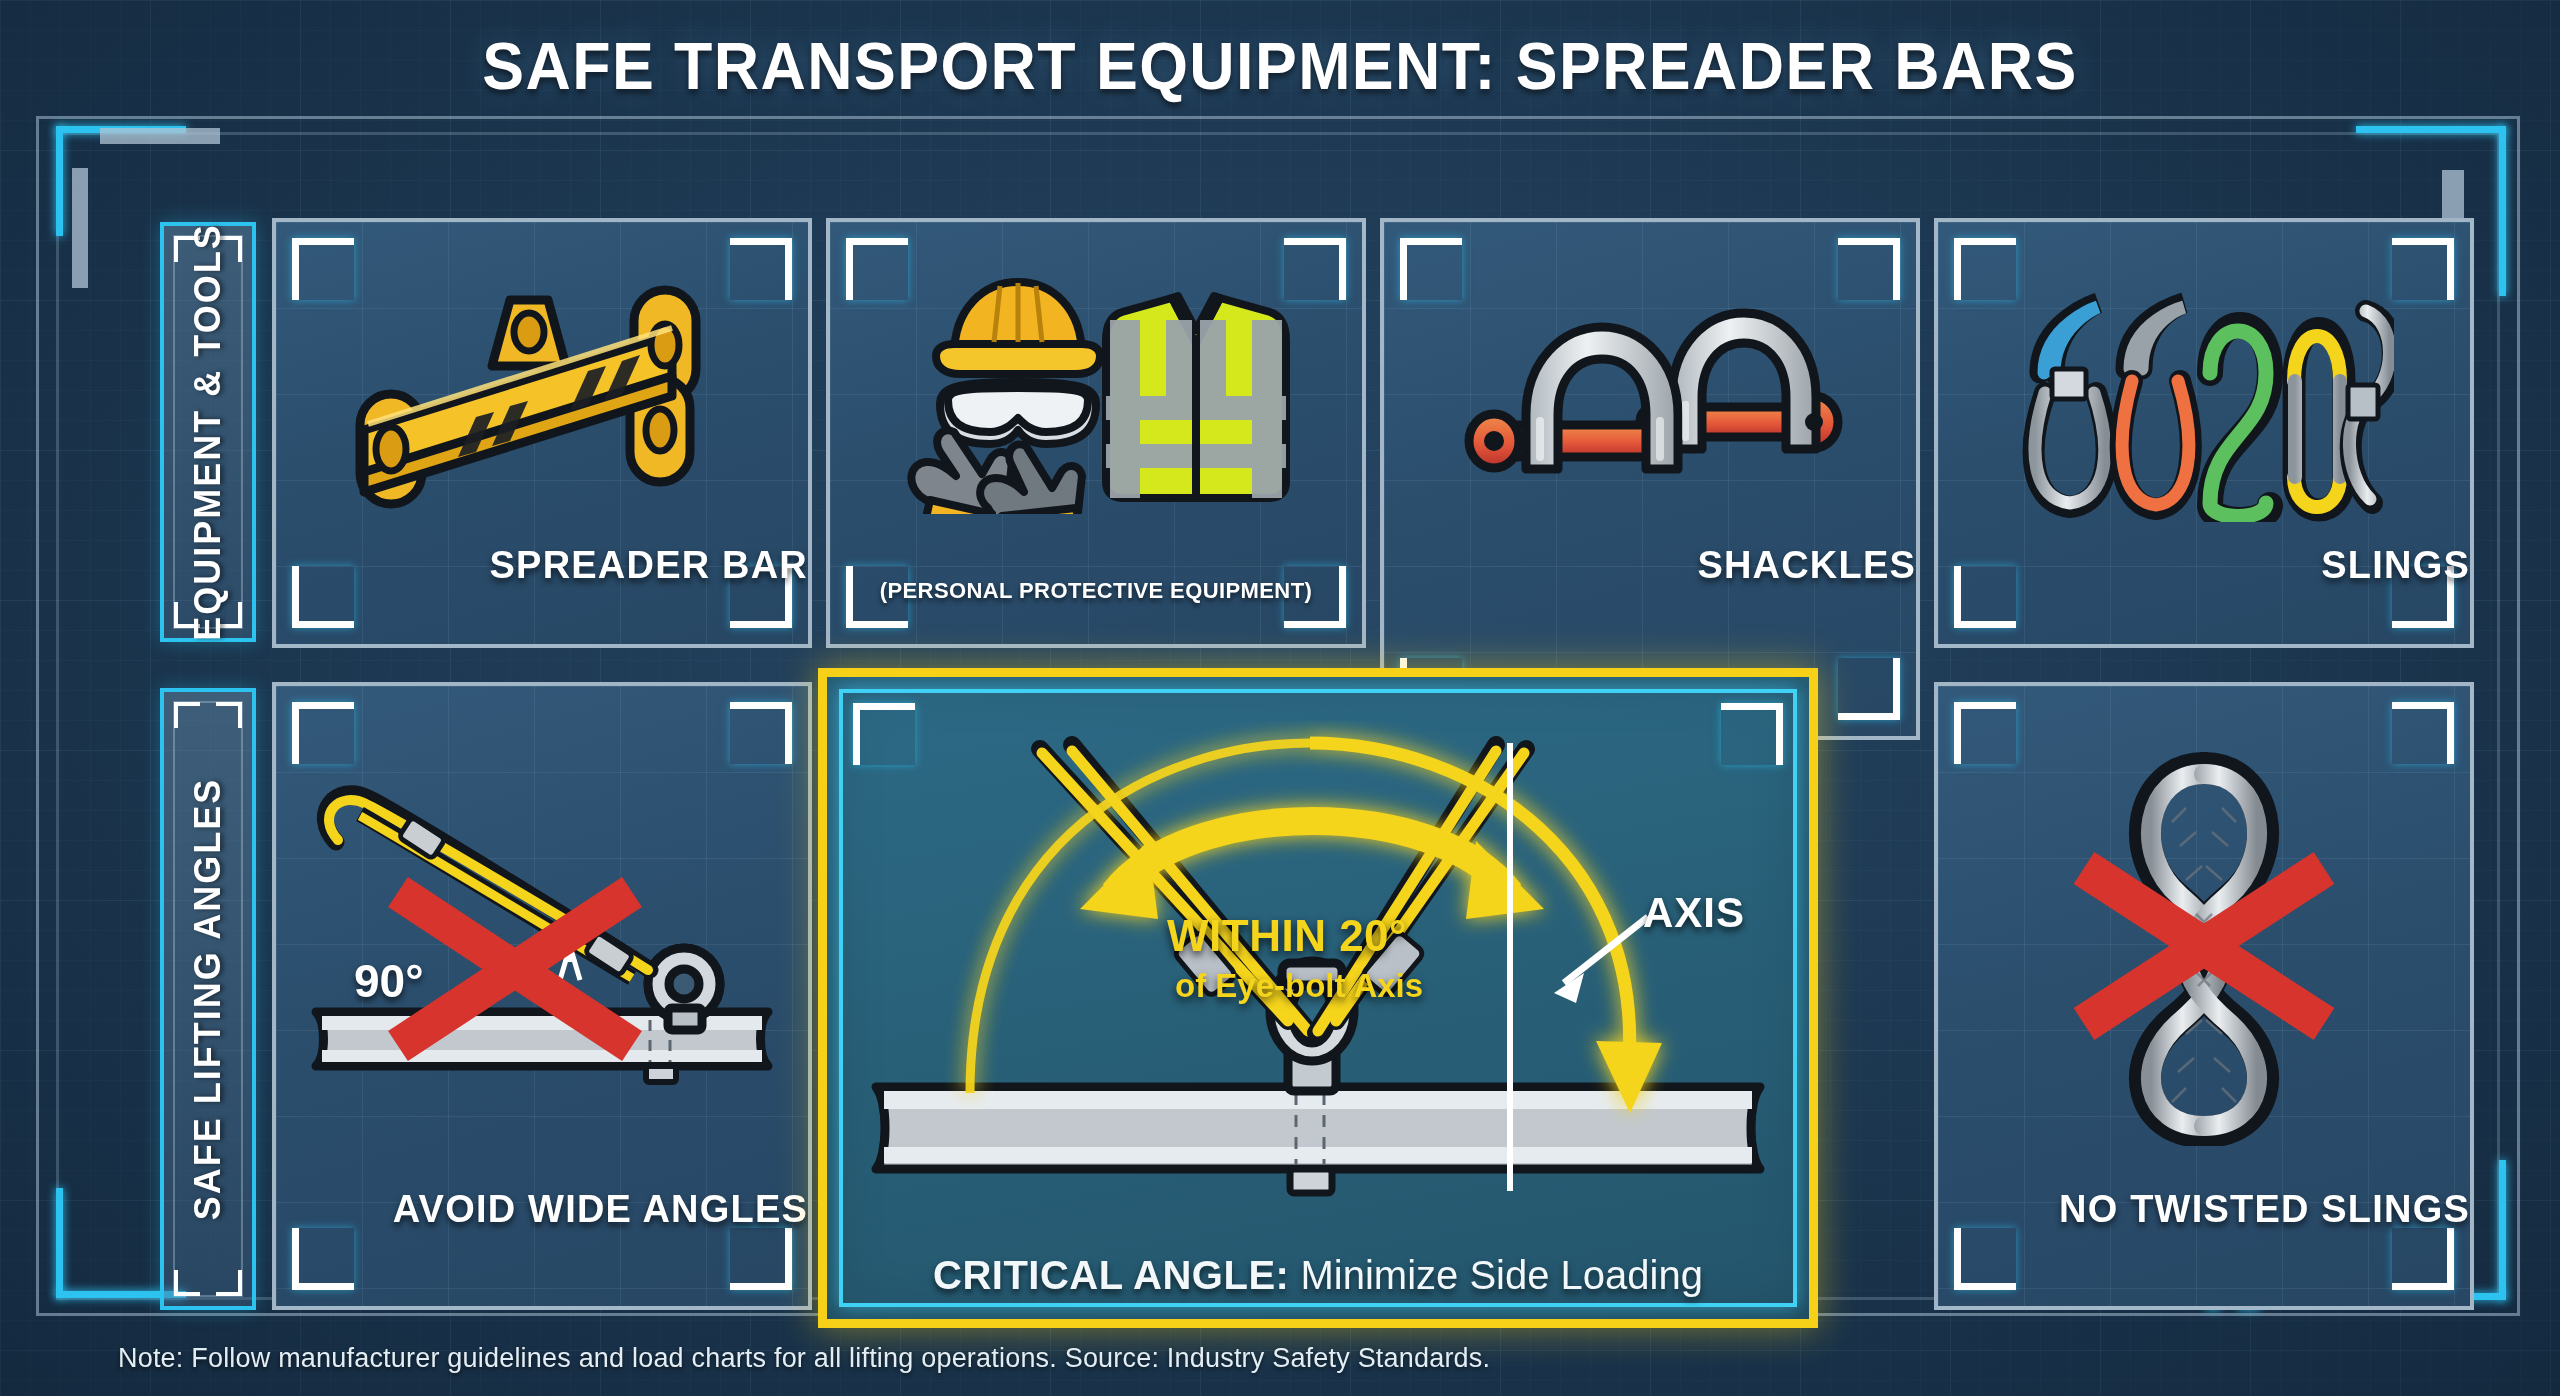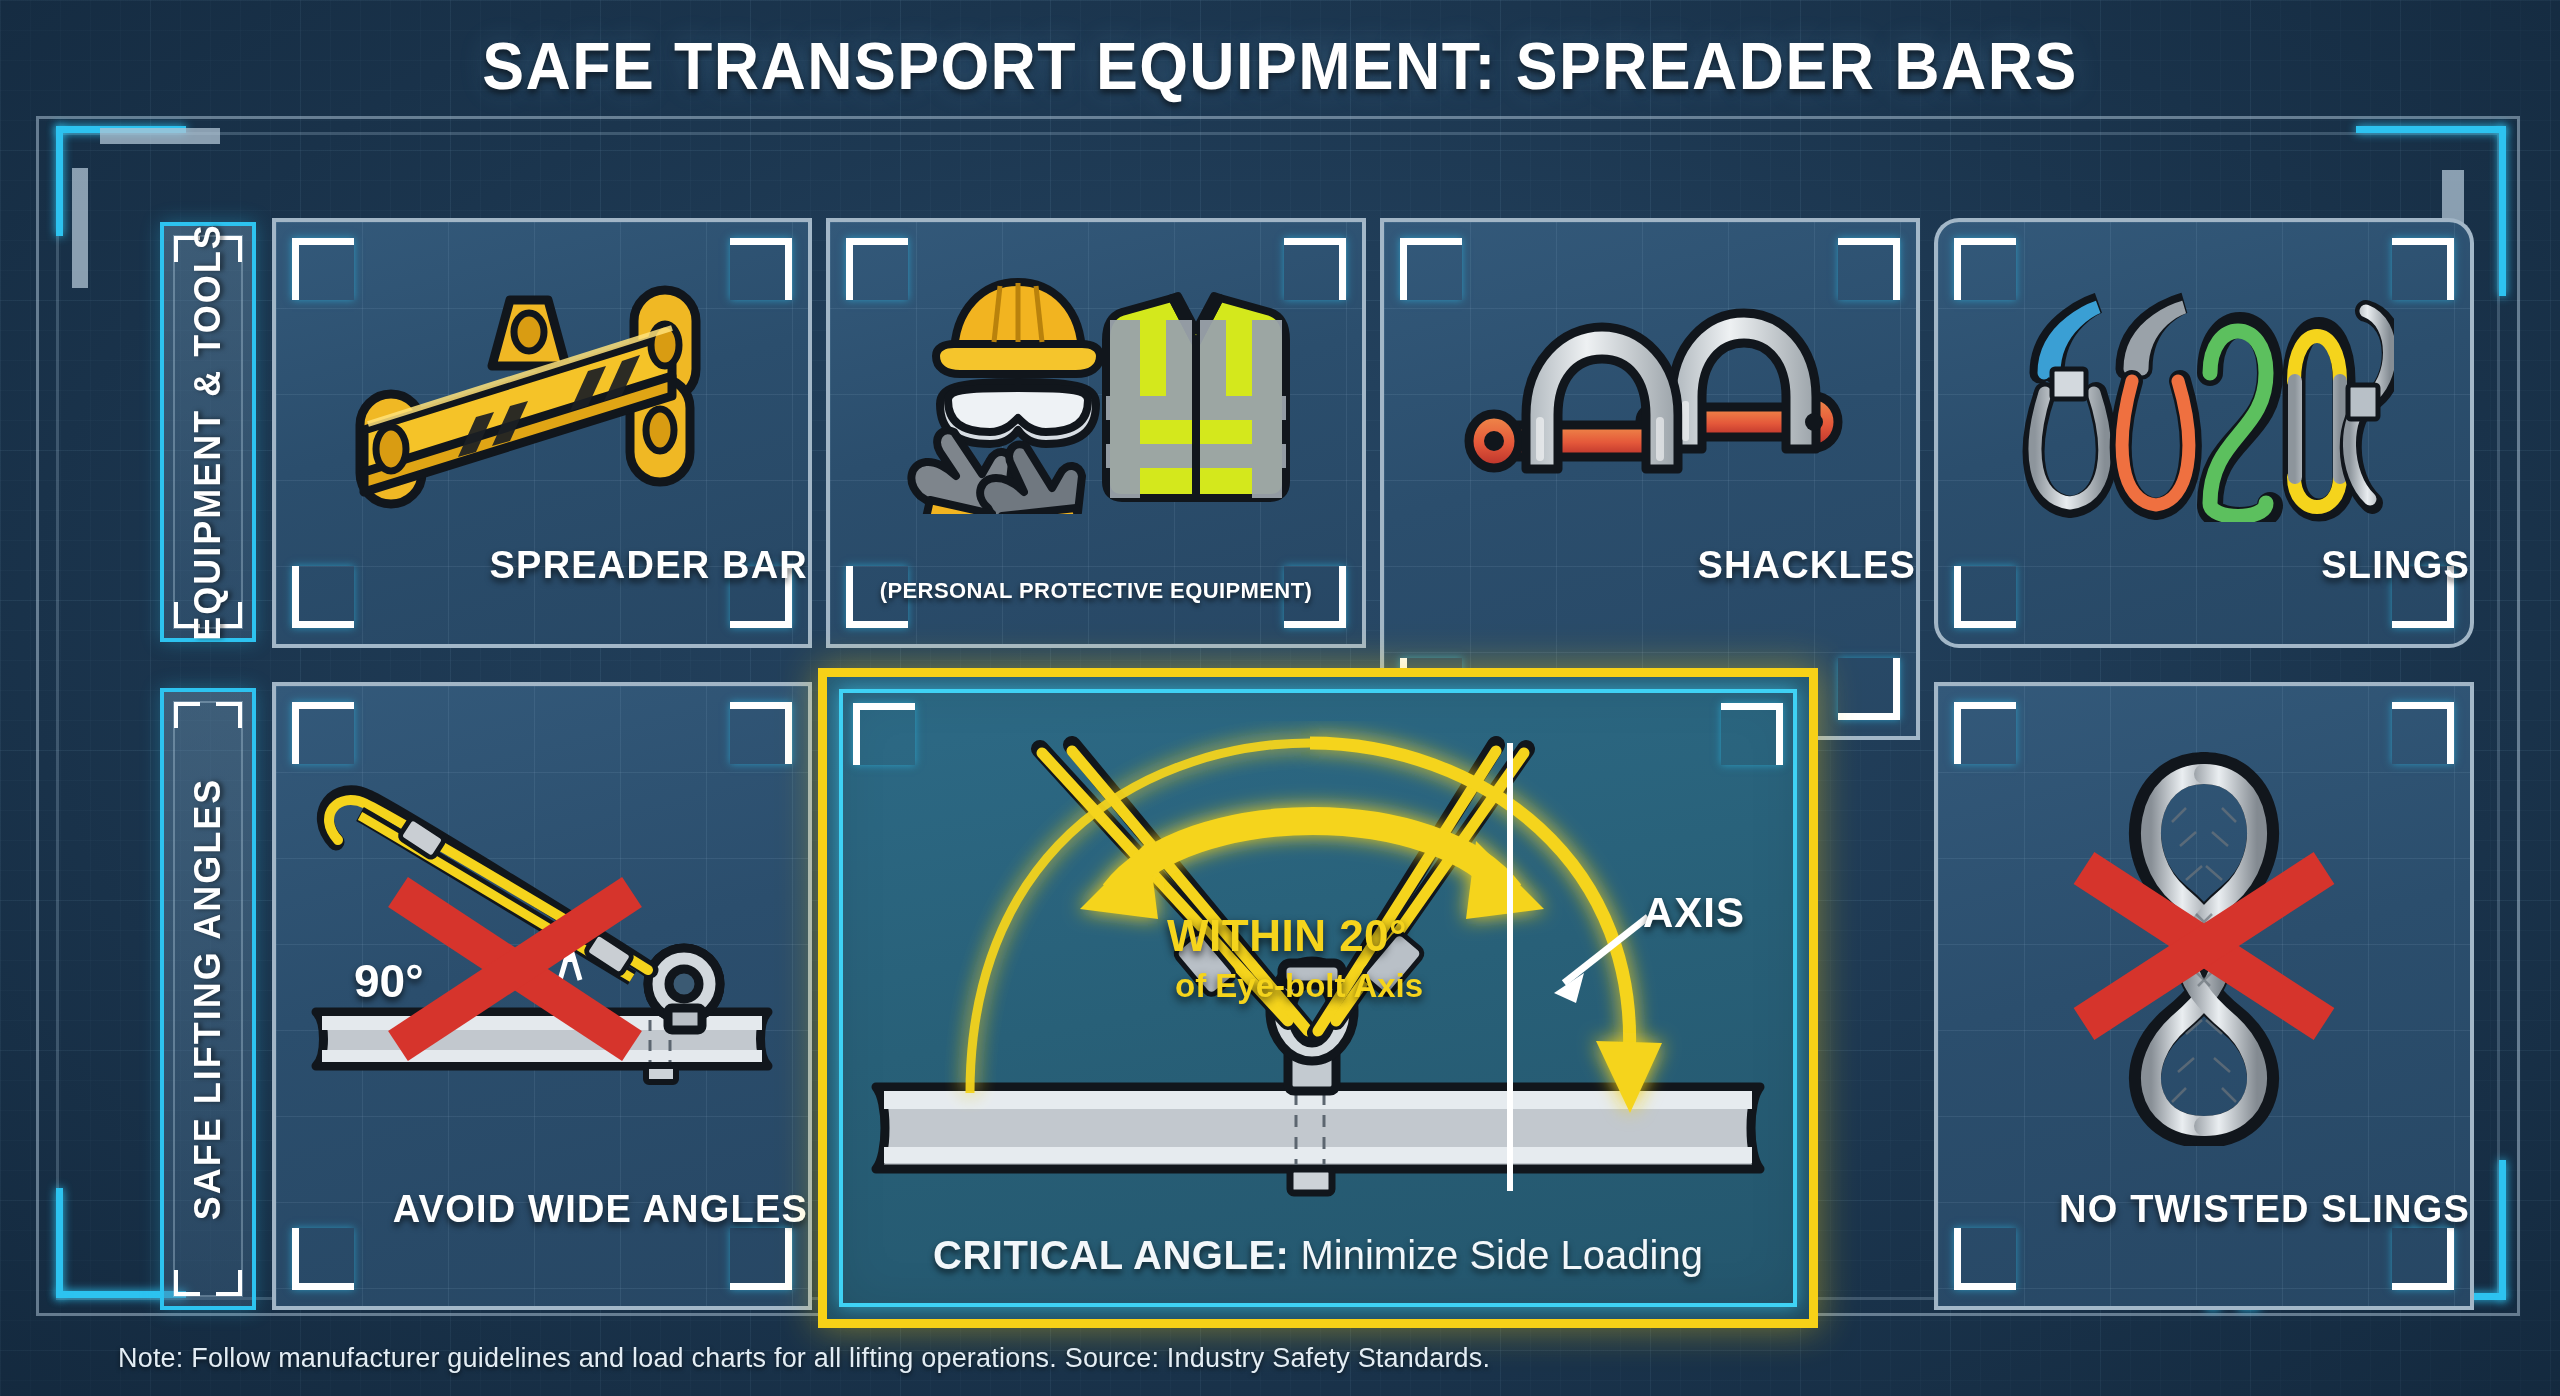--- a/index.html
+++ b/index.html
@@ -324,21 +324,21 @@
       <g fill="#ffffff" opacity="0.55">
         <rect x="86" y="128" width="8" height="44" rx="4"></rect>
         <rect x="206" y="128" width="8" height="44" rx="4"></rect>
         <rect x="232" y="112" width="7" height="40" rx="3"></rect>
       </g>
     </svg>
   </div>
   <div class="card-label" style="top:322px;">SHACKLES</div>
 </div>
 
-<div class="card" style="left:1934px;top:218px;width:540px;height:430px;border-radius:25px;">
+<div class="card" style="left:1934px;top:218px;width:540px;height:430px;">
   <div class="cgrid"></div>
   <div class="brk a"></div>
     <div class="brk b"></div>
     <div class="brk c"></div>
     <div class="brk d"></div>
   <div class="art" style="top:52px;height:250px;">
     <svg width="380" height="245" viewBox="0 0 380 245">
       <defs>
         <linearGradient id="ropeG" x1="0" y1="0" x2="1" y2="0">
           <stop offset="0" stop-color="#8d959c"></stop>
@@ -510,21 +510,21 @@
 
       <g stroke="#ffffff" stroke-width="7" fill="none">
         <path d="M790 196 L706 262"></path>
       </g>
       <path d="M696 272 L726 252 L718 282 Z" fill="#ffffff"></path>
     </svg>
   </div>
   <div class="yel-1" style="left:340px;top:234px;">WITHIN 20°</div>
   <div class="yel-2" style="left:348px;top:290px;">of Eye-bolt Axis</div>
   <div class="axis-label" style="left:816px;top:212px;">AXIS</div>
-  <div class="hl-caption" style="top:556px;">
+  <div class="hl-caption" style="top:576px;">
     <b>CRITICAL ANGLE:</b><i> Minimize Side Loading</i>
   </div>
 </div>
 
 <div class="card" style="left:1934px;top:682px;width:540px;height:628px;">
   <div class="cgrid"></div>
   <div class="brk a"></div>
     <div class="brk b"></div>
     <div class="brk c"></div>
     <div class="brk d"></div>

